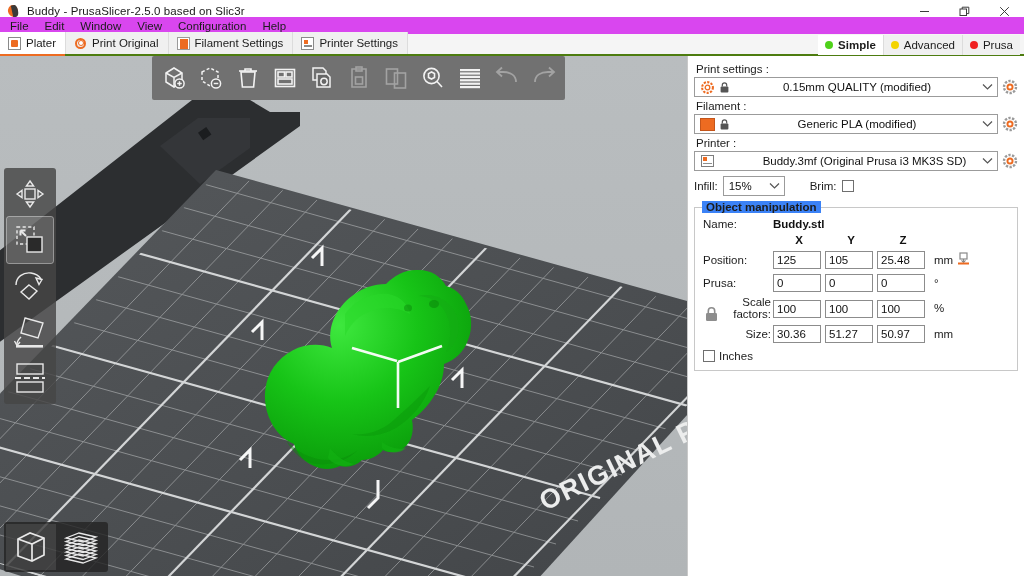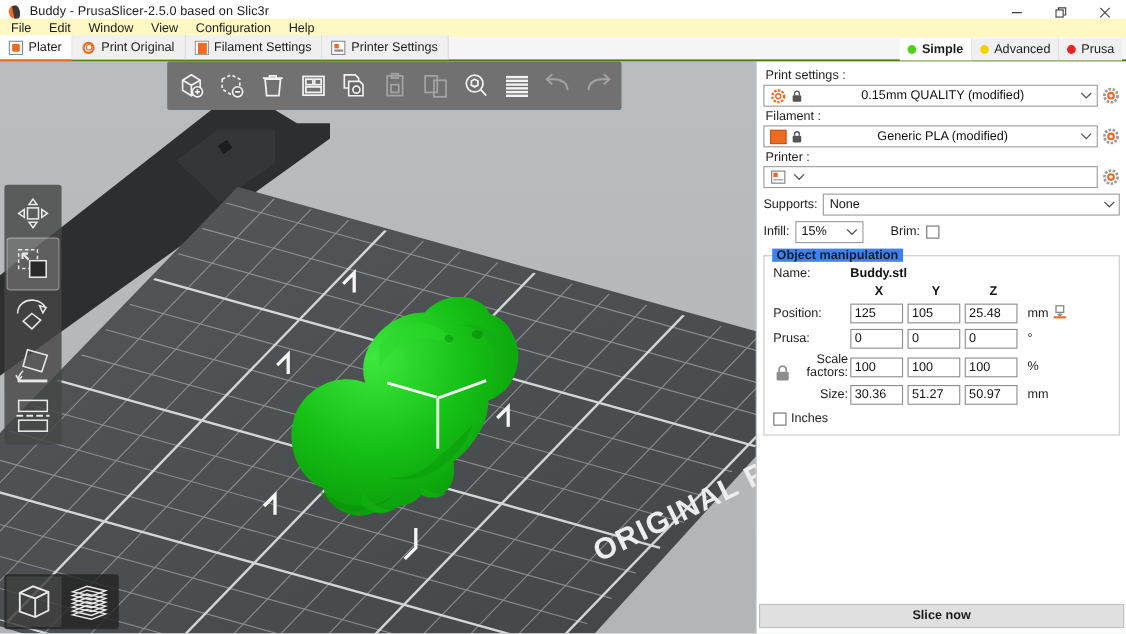--- a/index.html
+++ b/index.html
@@ -29,21 +29,21 @@
   }
   .tb-title { font-size: 11.5px; color: #1a1a1a; letter-spacing: .1px; }
   .win-ctrls { position: absolute; right: 0; top: 0; height: 22px; display: flex; }
   .win-btn {
     width: 40px; height: 22px; display: flex; align-items: center; justify-content: center;
     color: #3c3c3c;
   }
   .win-btn svg { display:block; }
   .menu-items {
     position: absolute; top: 17px; left: 0; width: 1024px; height: 17px;
-    display: flex; align-items: center; background: #fef9c3; text-align: center;
+    display: flex; align-items: center; background: #d946ef; text-align: center;
   }
   .menu-item { font-size: 11.5px; color: #1c1c1c; padding: 1px 8px; }
   .menu-item:first-child { margin-left: 2px; }
 
   
   .tabbar {
     position: absolute; top: 34px; left: 0; width: 1024px; height: 22px;
     background: #f5f5f5; border-bottom: 2px solid #4d7c0f;
     display: flex; align-items: flex-end;
   }
@@ -603,46 +603,36 @@
           </svg>
       </span>
     </div>
 
     <div class="fieldlabel">Printer :</div>
     <div class="preset-row">
       <div class="combo">
         <span class="cb-ico">
             <span class="pr-ico"></span>
           </span>
+        <span class="cb-text indent">Buddy.3mf (Original Prusa i3 MK3S SD)</span>
         <span class="chev">
           <svg width="11" height="8" viewBox="0 0 11 8">
               <path d="M1,1.5 L5.5,6 L10,1.5" fill="none" stroke="#555" stroke-width="1.2"></path>
             </svg>
         </span>
       </div>
       <span class="gear-btn">
         <svg width="16" height="16" viewBox="0 0 16 16">
             <circle cx="8" cy="8" r="6" fill="none" stroke="#9a9a9a" stroke-width="2.4" stroke-dasharray="2.3 1.4"></circle>
             <circle cx="8" cy="8" r="3.5" fill="#ed6b21"></circle>
             <circle cx="8" cy="8" r="1.6" fill="#fff"></circle>
           </svg>
       </span>
     </div>
 
-    <div class="row2">
-      <span class="lbl">Supports:</span>
-      <div class="combo-sm" style="flex:1">
-        <span style="flex:1">None</span>
-        <span class="chev">
-          <svg width="11" height="8" viewBox="0 0 11 8">
-              <path d="M1,1.5 L5.5,6 L10,1.5" fill="none" stroke="#555" stroke-width="1.2"></path>
-            </svg>
-        </span>
-      </div>
-    </div>
 
     <div class="row2">
       <span class="lbl">Infill:</span>
       <div class="combo-sm" style="width:62px">
         <span style="flex:1">15%</span>
         <span class="chev">
           <svg width="11" height="8" viewBox="0 0 11 8">
               <path d="M1,1.5 L5.5,6 L10,1.5" fill="none" stroke="#555" stroke-width="1.2"></path>
             </svg>
         </span>
@@ -707,15 +697,14 @@
       </span>
 
       <div class="inches-row">
         <span class="chk"></span>
         <span>Inches</span>
       </div>
     </div>
   </div>
 
   <div class="bottom-strip"></div>
-  <div class="slice-btn">Slice now</div>
 
 </div>
 
 </body></html>

